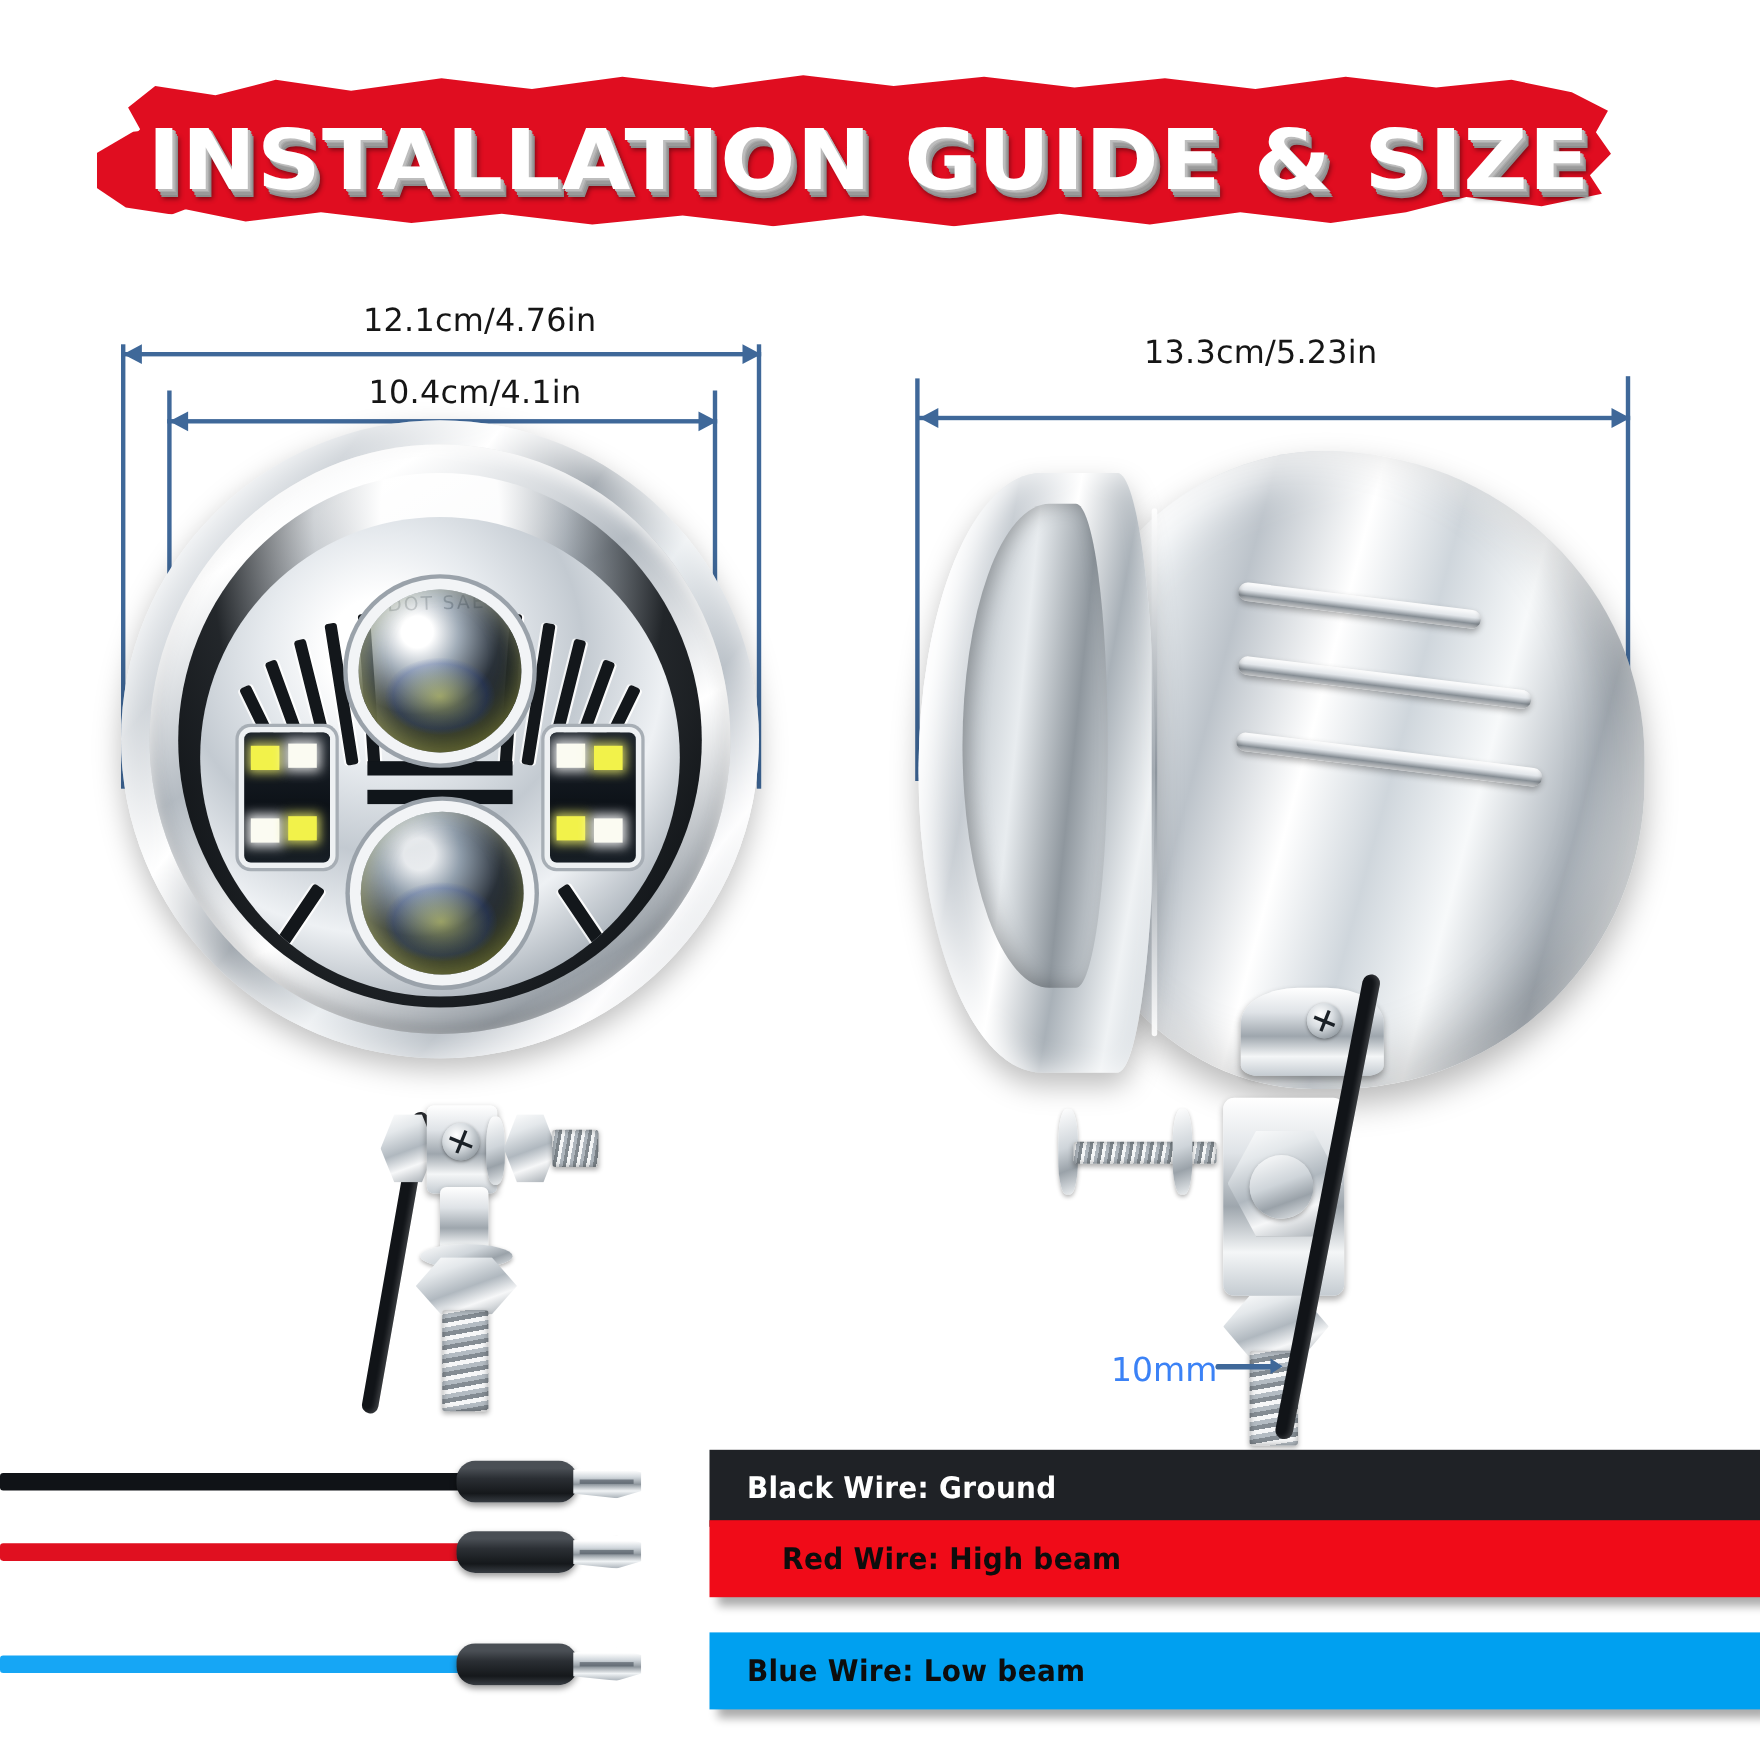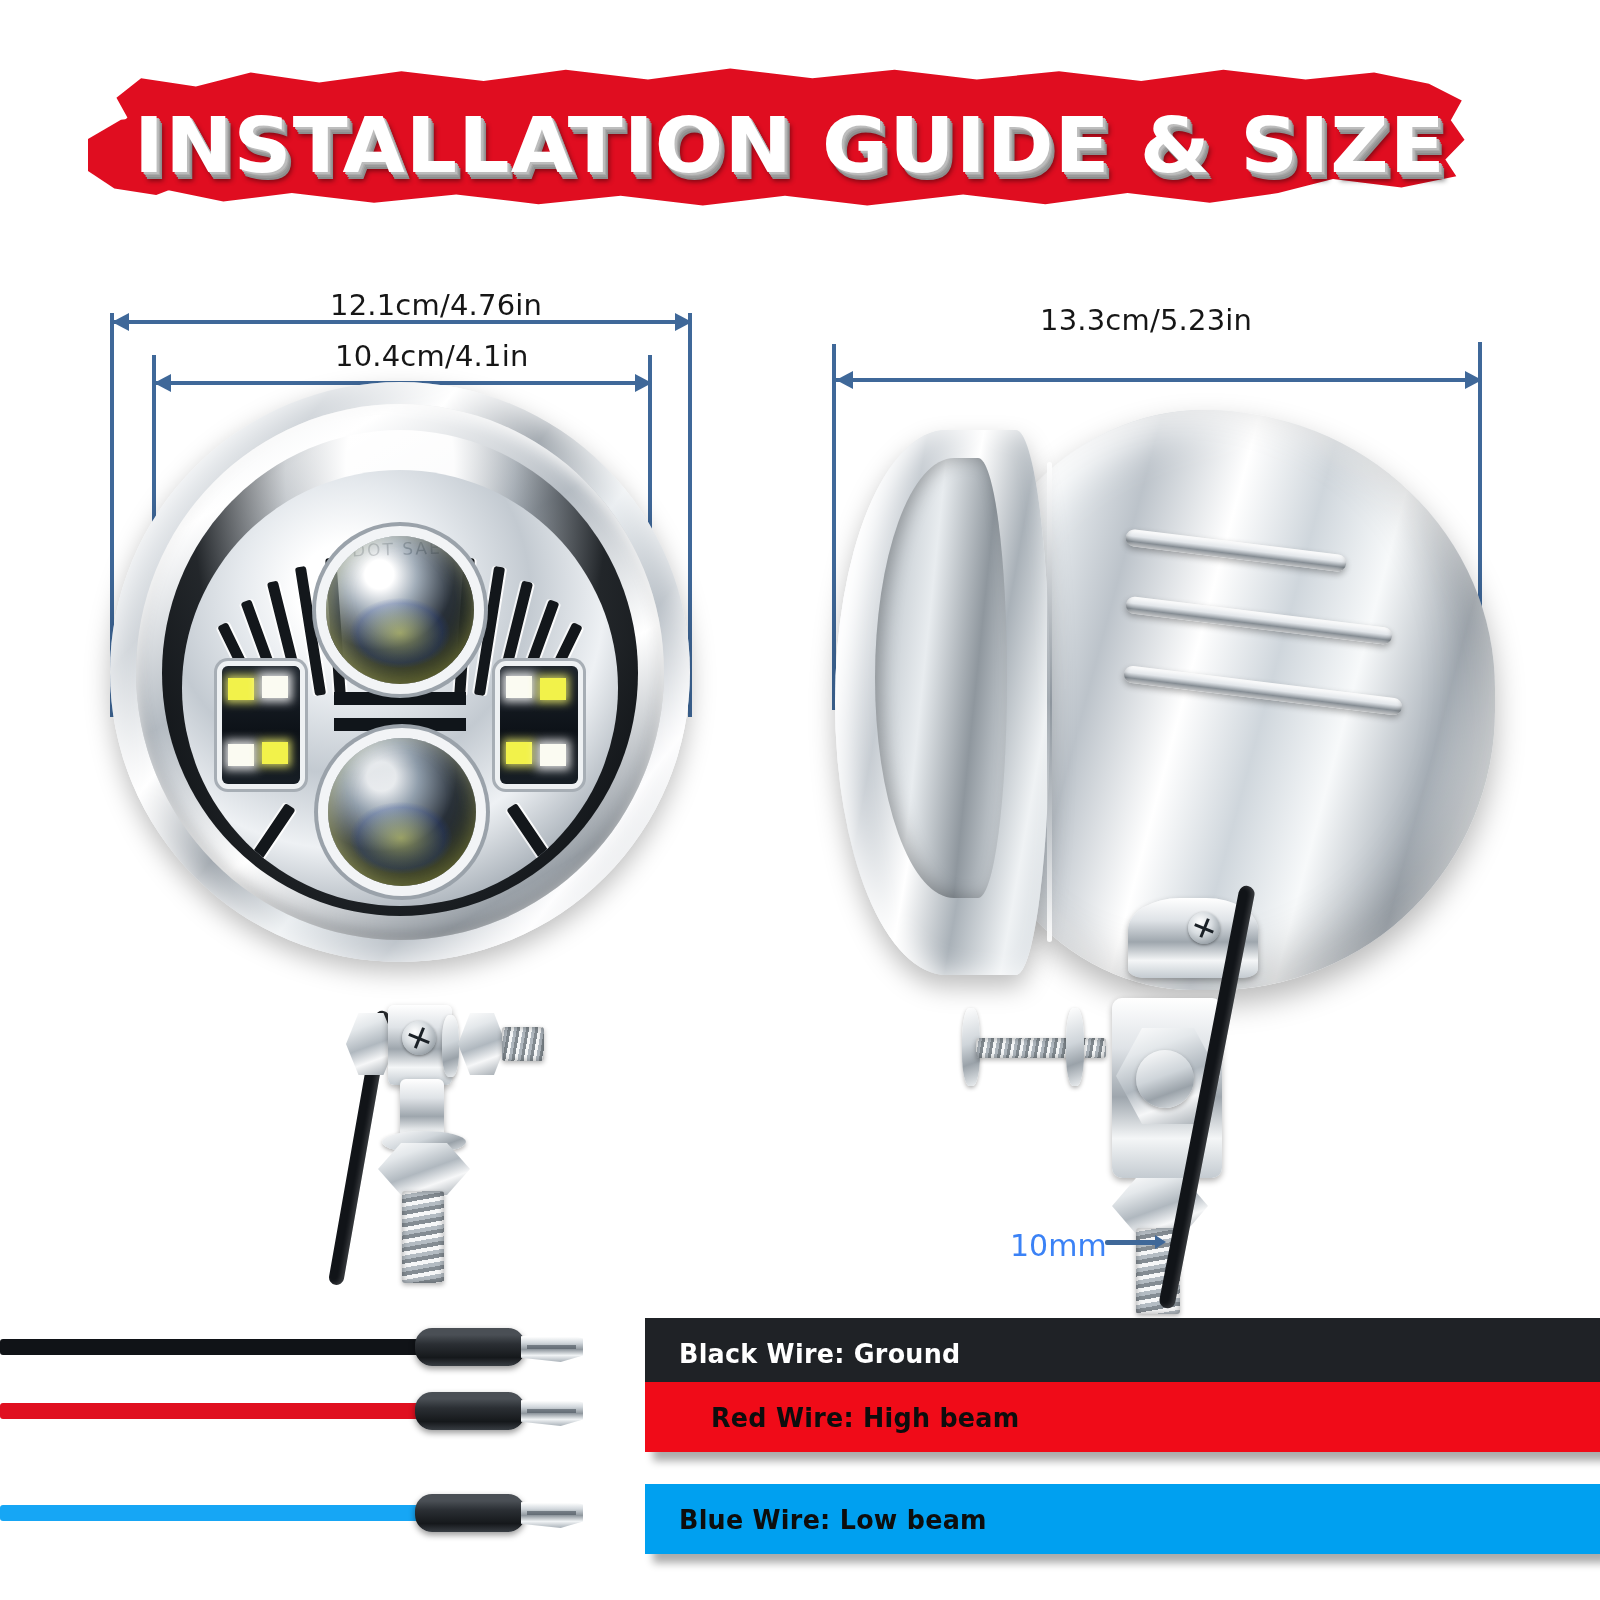--- a/index.html
+++ b/index.html
@@ -205,21 +205,21 @@
 </head>
 <body>
 
 <div id="banner-wrap">
   <div class="brush-b"></div>
   <div class="brush"></div>
   <div id="banner-title">INSTALLATION GUIDE &amp; SIZE</div>
 </div>
 
 <div>
-  <div class="dimtxt" style="left:330px;top:288px;">12.1cm/4.76in</div>
+  <div class="dimtxt" style="left:330px;top:274px;">12.1cm/4.76in</div>
   <div class="dimtxt" style="left:335px;top:339px;">10.4cm/4.1in</div>
 
   <div class="vline" style="left:110px;top:313px;height:404px;"></div>
   <div class="vline" style="left:688px;top:313px;height:404px;"></div>
   <div class="hline" style="left:110px;top:320px;width:582px;"></div>
   <div class="arw arw-l" style="left:112px;top:313px;"></div>
   <div class="arw arw-r" style="left:675px;top:313px;"></div>
 
   <div class="vline" style="left:152px;top:355px;height:330px;"></div>
   <div class="vline" style="left:648px;top:355px;height:330px;"></div>

